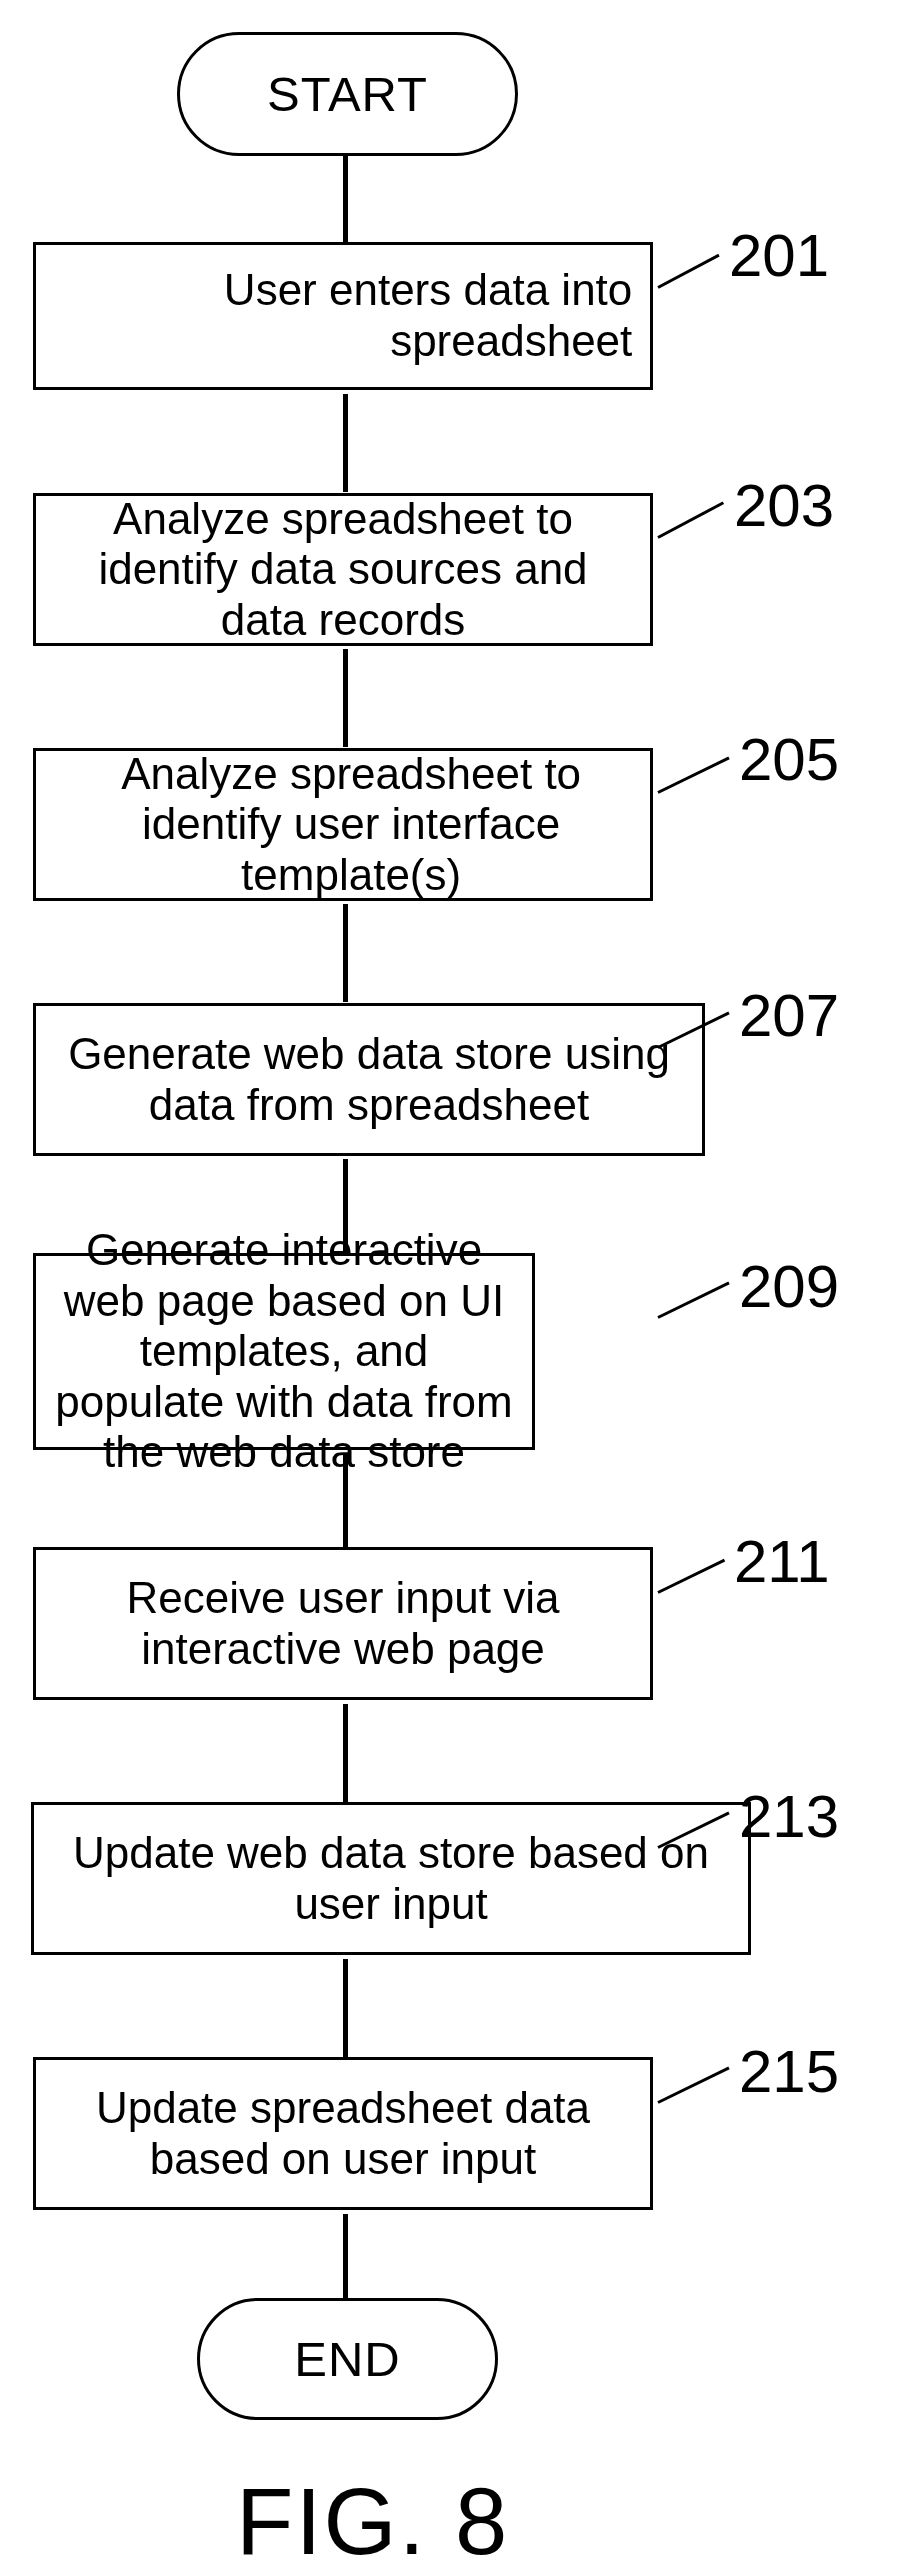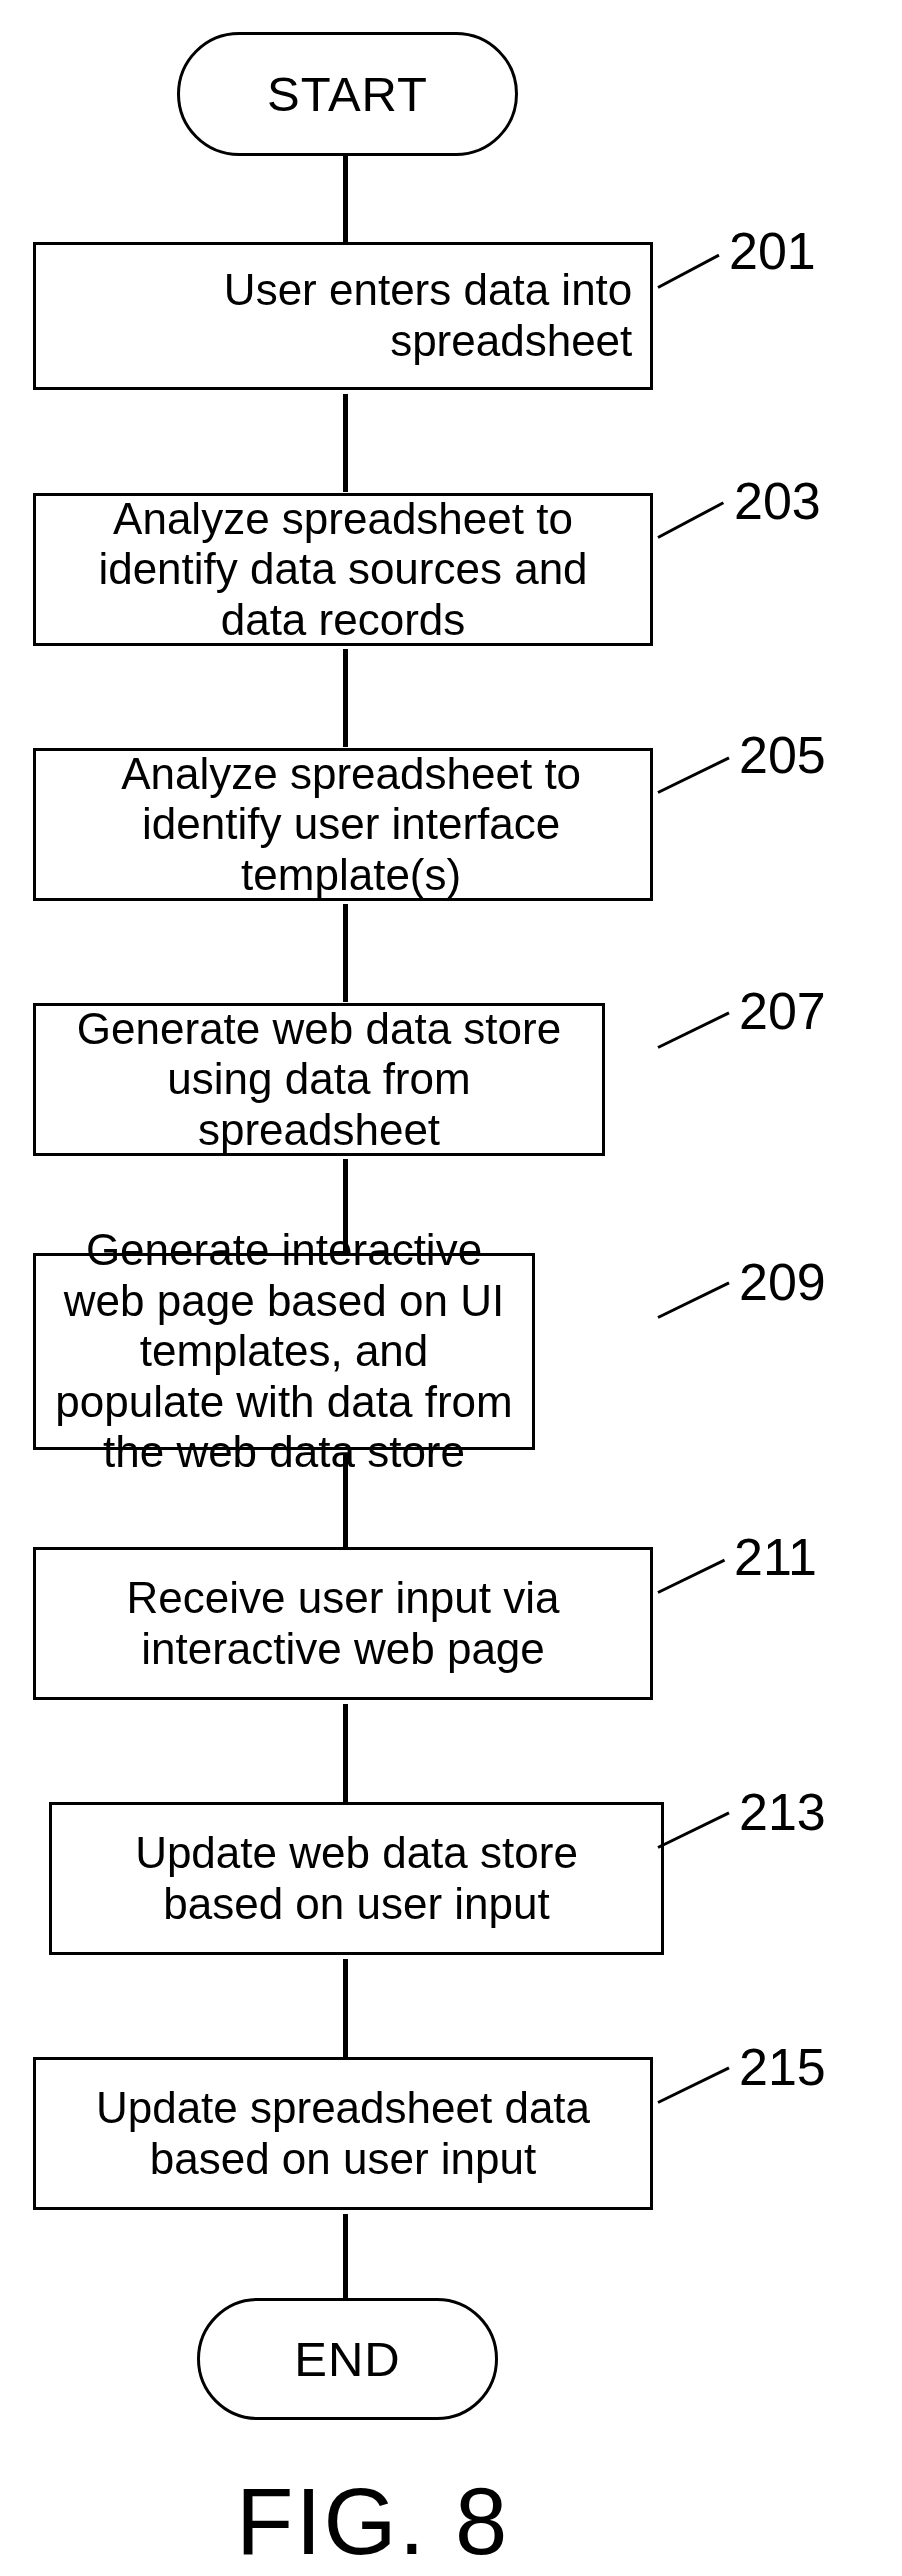--- a/index.html
+++ b/index.html
@@ -34,21 +34,21 @@
     align-items: center;
     justify-content: center;
     text-align: center;
     font-size: 44px;
     line-height: 1.15;
     padding: 0 17.7px;
     box-sizing: border-box;
   }
   .ref-label {
     position: absolute;
-    font-size: 52px;
+    font-size: 60px;
     text-align: left;
   }
   .leader {
     position: absolute;
     border-top: 3.9px solid #000;
     transform-origin: left center;
   }
   .connector {
     position: absolute;
     background: #000;
@@ -90,21 +90,21 @@
   <div class="connector" style="left:343px; top:633px; height:98px;"></div>
 
   <div class="process" style="left:33px; top:732px; width:620px; height:153px;padding-left:34px;">
     <span>Analyze spreadsheet to identify user interface template(s)</span>
   </div>
   <div class="leader" style="left:658px; top:775px; width:79px; transform:rotate(-26deg);"></div>
   <div class="ref-label" style="left:739px; top:709px;">205</div>
 
   <div class="connector" style="left:343px; top:888px; height:98px;"></div>
 
-  <div class="process" style="left:33px; top:987px; width:572px; height:153px;">
+  <div class="process" style="left:33px; top:987px; width:672px; height:153px;">
     <span>Generate web data store using data from spreadsheet</span>
   </div>
   <div class="leader" style="left:658px; top:1030px; width:79px; transform:rotate(-26deg);"></div>
   <div class="ref-label" style="left:739px; top:965px;">207</div>
 
   <div class="connector" style="left:343px; top:1143px; height:94px;"></div>
 
   <div class="process" style="left:33px; top:1237px; width:502px; height:197px;">
     <span>Generate interactive web page based on UI templates, and populate with data from the web data store</span>
   </div>
@@ -114,21 +114,21 @@
   <div class="connector" style="left:343px; top:1438px; height:94px;"></div>
 
   <div class="process" style="left:33px; top:1531px; width:620px; height:153px;">
     <span>Receive user input via interactive web page</span>
   </div>
   <div class="leader" style="left:658px; top:1575px; width:74px; transform:rotate(-26deg);"></div>
   <div class="ref-label" style="left:734px; top:1511px;">211</div>
 
   <div class="connector" style="left:343px; top:1688px; height:98px;"></div>
 
-  <div class="process" style="left:49px; top:1786px; width:615px; height:153px;">
+  <div class="process" style="left:31px; top:1786px; width:720px; height:153px;">
     <span>Update web data store based on user input</span>
   </div>
   <div class="leader" style="left:658px; top:1830px; width:79px; transform:rotate(-26deg);"></div>
   <div class="ref-label" style="left:739px; top:1766px;">213</div>
 
   <div class="connector" style="left:343px; top:1943px; height:98px;"></div>
 
   <div class="process" style="left:33px; top:2041px; width:620px; height:153px;">
     <span>Update spreadsheet data based on user input</span>
   </div>

